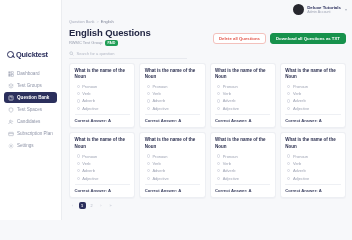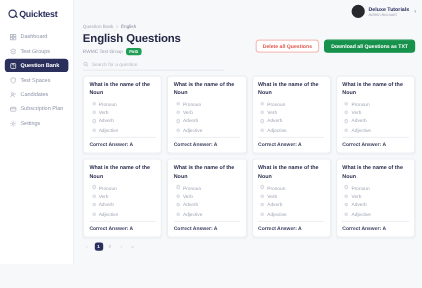--- a/index.html
+++ b/index.html
@@ -15,21 +15,21 @@
   
   .sidebar {
     width: 62px; height: 220px;
     background: #ffffff;
     border-right: 1px solid #ebedf0;
     padding: 5px 4px 0 4px;
     flex: 0 0 62px;
   }
   .logo {
     display: flex; align-items: center; gap: 2px;
-    padding: 2px 3px 0 3px; margin-bottom: 9px;
+    padding: 2px 3px 0 3px; margin-bottom: 9px; margin-top: 43px;
   }
   .logo-mark {
     width: 7px; height: 7px; border-radius: 50%;
     border: 1.2px solid #2b2f5c; position: relative; flex: 0 0 7px;
   }
   .logo-mark:after {
     content: ""; position: absolute; width: 2.5px; height: 1.2px;
     background: #2b2f5c; right: -1px; bottom: 0px; transform: rotate(40deg);
   }
   .logo-text {

